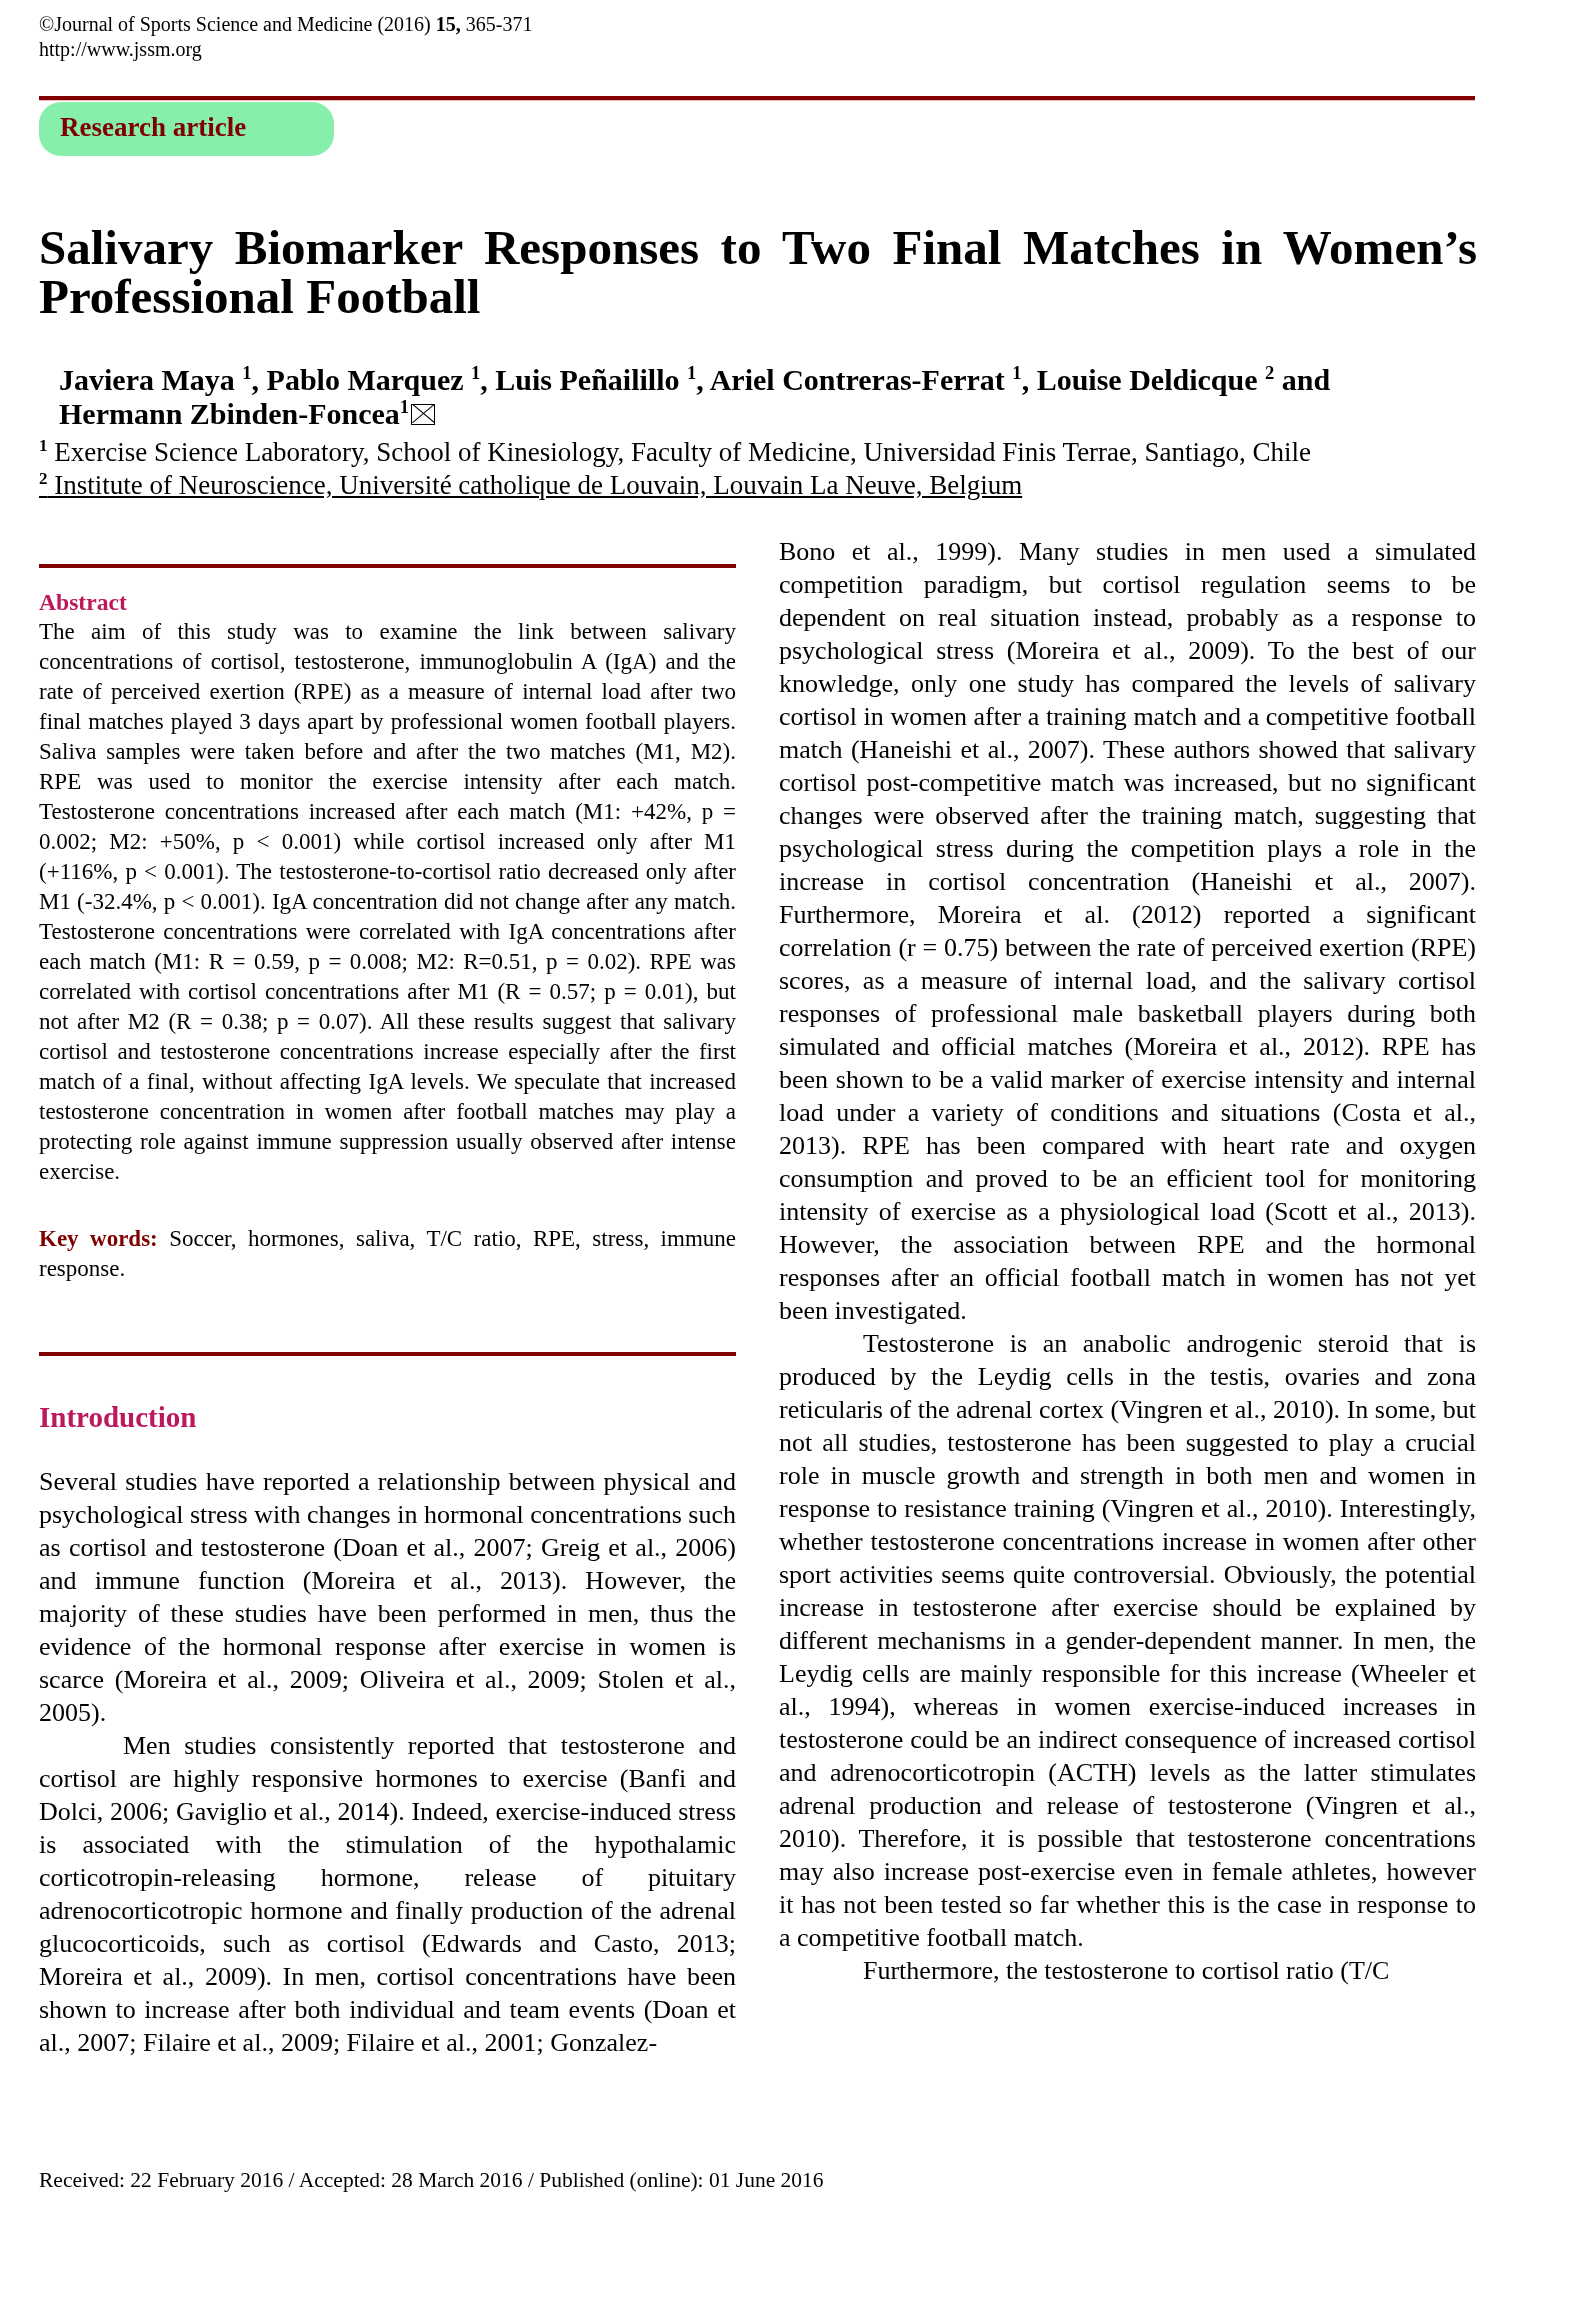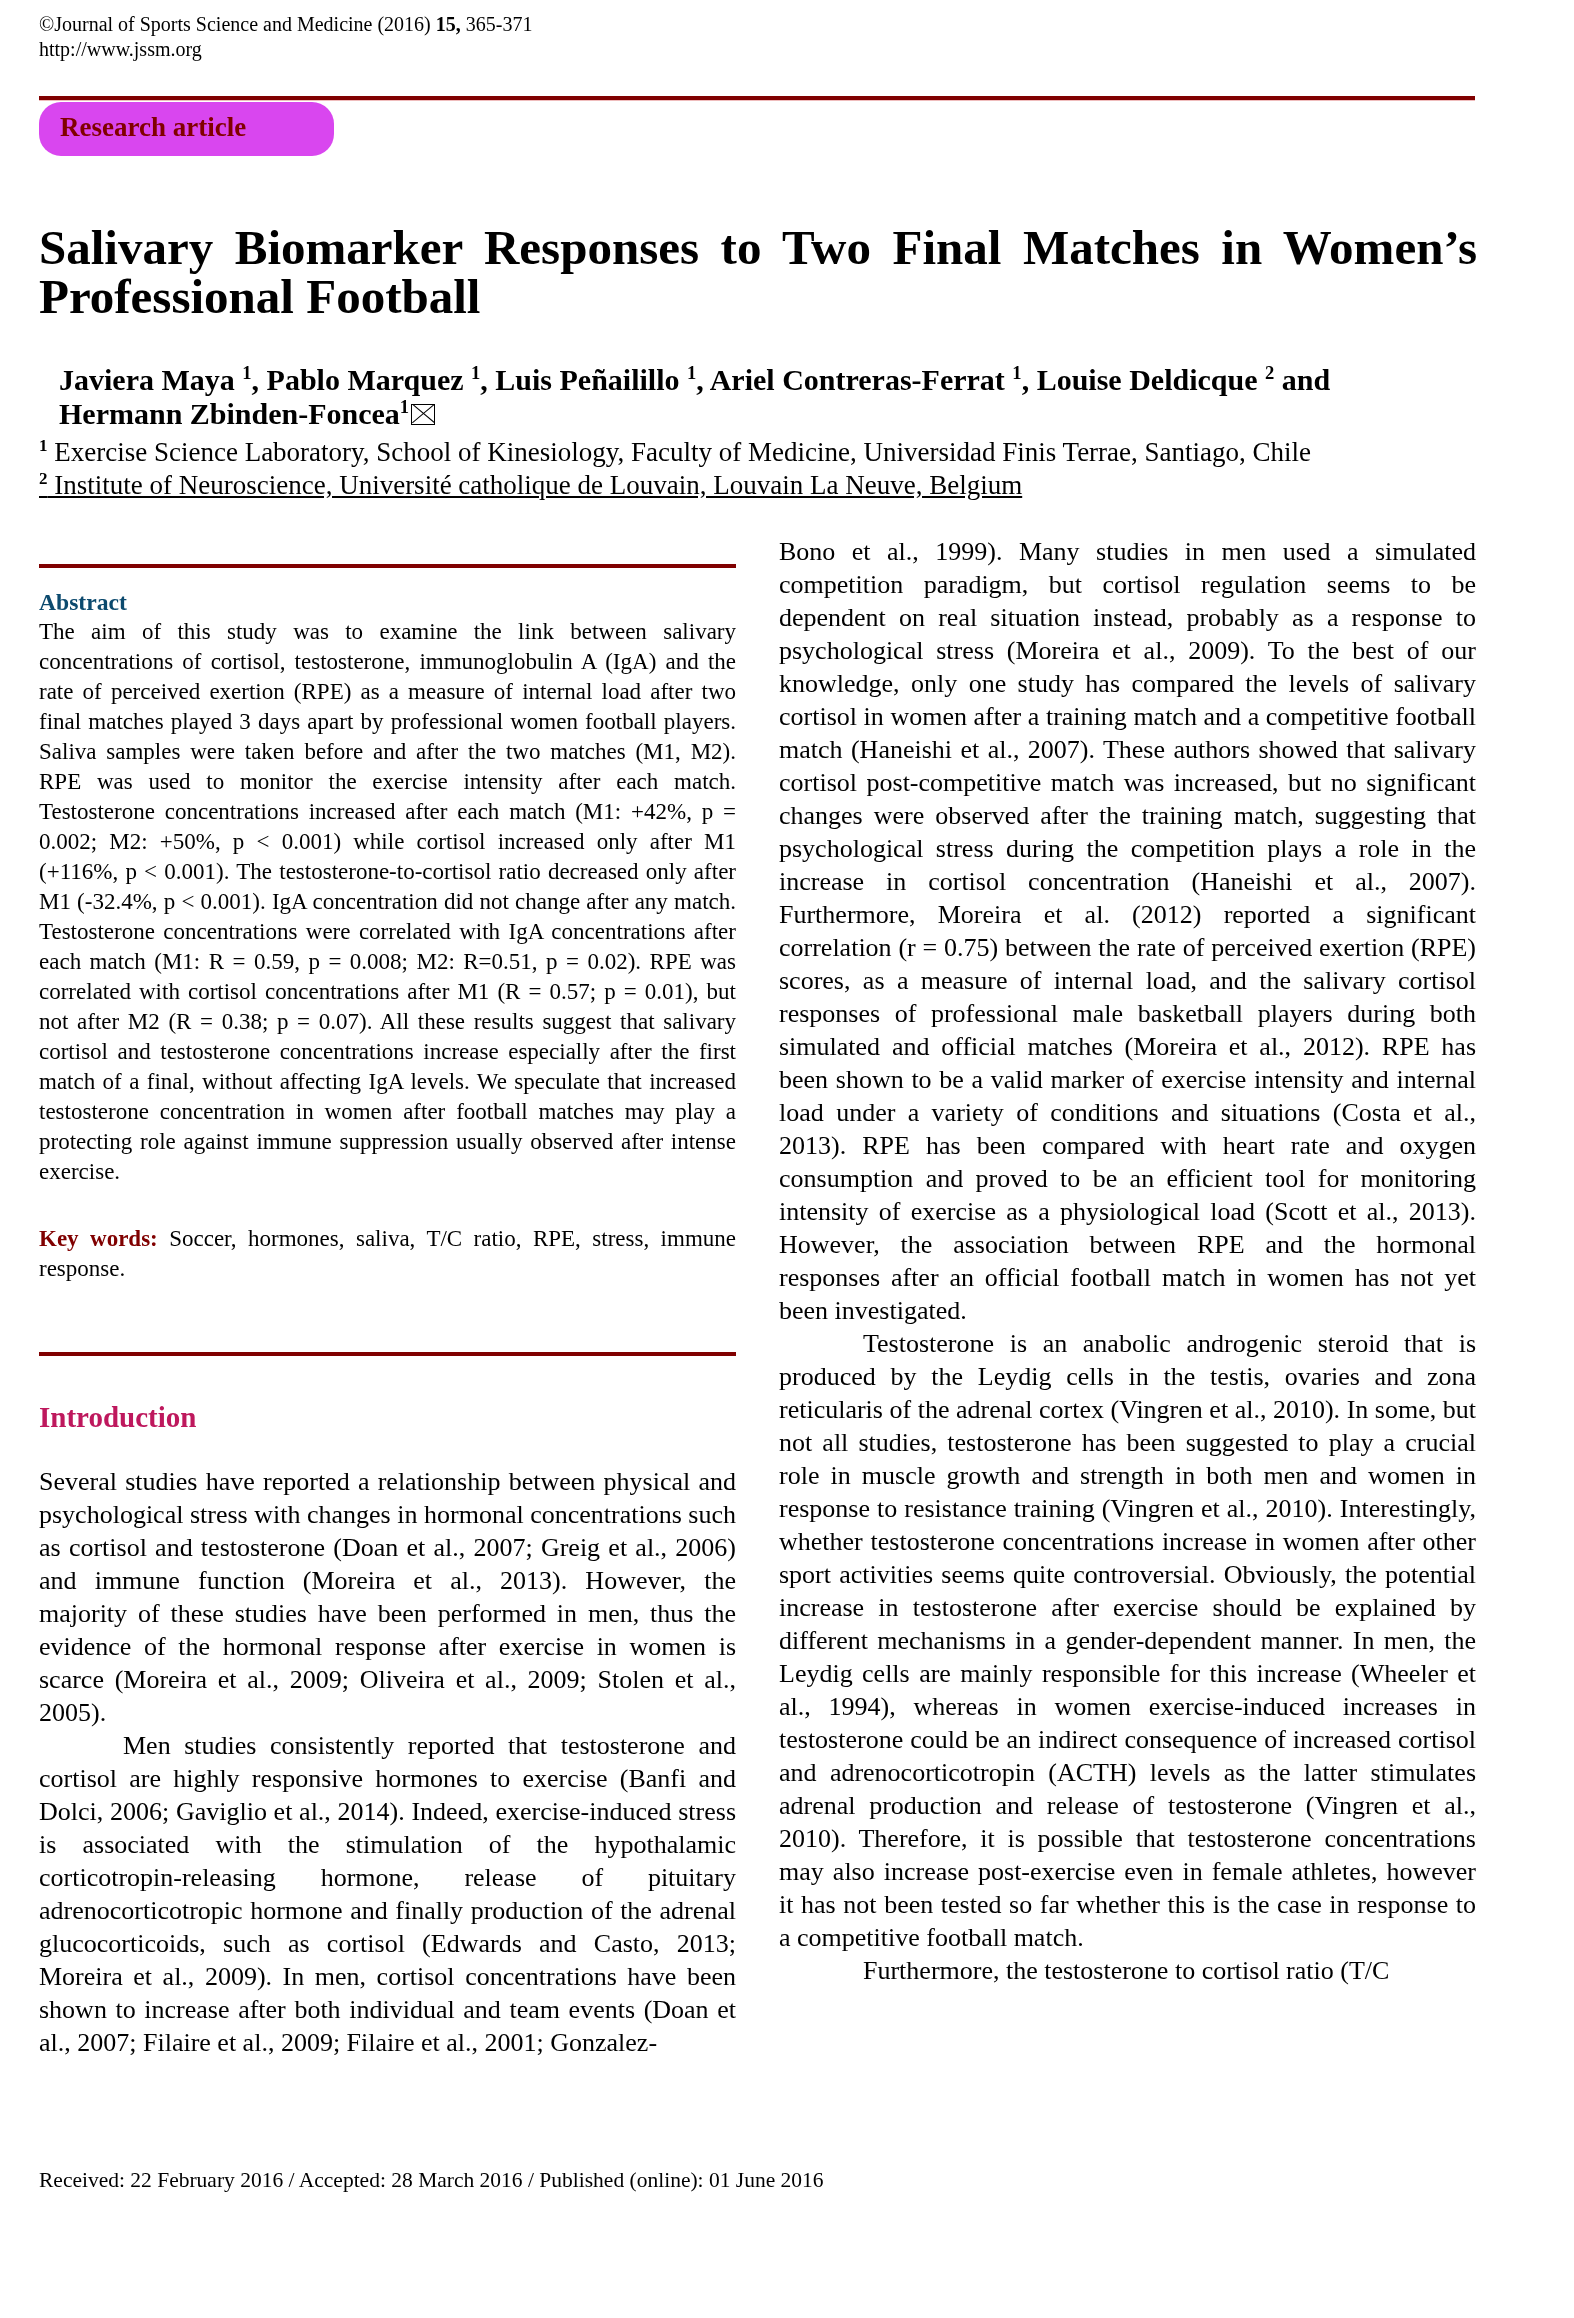--- a/index.html
+++ b/index.html
@@ -4,35 +4,35 @@
 <style>
   html, body { margin: 0; padding: 0; background: #ffffff; }
   body { width: 1575px; height: 2319px; position: relative; overflow: hidden;
          font-family: "Liberation Serif", "DejaVu Serif", serif; color: #000; }
   .abs { position: absolute; }
   .journal-line { left: 39px; top: 11px; font-size: 20px; line-height: 26px; }
   .journal-line b { font-weight: bold; }
   .url-line { left: 39px; top: 36px; font-size: 20px; line-height: 26px; }
   .rule { position: absolute; background: #800000; height: 3.6px; }
   .rule.top { left: 39px; top: 96px; width: 1436px; box-shadow: 0 0.7px 0 #e8a0a0; }
-  .banner { left: 39px; top: 102px; width: 295px; height: 54px; background: #d946ef; border-radius: 22px; }
+  .banner { left: 39px; top: 102px; width: 295px; height: 54px; background: #86efac; border-radius: 22px; }
   .banner span { position: absolute; left: 21px; top: 10px; font-size: 27px; font-weight: bold; color: #800000; }
   .title { left: 39px; top: 223px; width: 1438px; font-size: 49px; line-height: 49px; font-weight: bold; text-align: justify; text-align-last: left; }
   .authors { left: 27px; top: 363px; width: 1438px; font-size: 30px; line-height: 34px; font-weight: bold; text-align: justify; margin-left: 32px; }
   .authors sup { font-size: 18.6px; font-weight: bold; vertical-align: 11.4px; line-height: 0; }
   .mail-icon { display: inline-block; width: 24px; height: 21.5px; border: 1.4px solid #000; position: relative; vertical-align: -1.4px; margin-left: 1.4px; box-sizing: border-box; overflow: hidden; }
   .mail-icon::before, .mail-icon::after { content: ""; position: absolute; left: -2.9px; top: 8.6px; width: 29px; height: 1.4px; background: #000; }
   .mail-icon::before { transform: rotate(40deg); }
   .mail-icon::after { transform: rotate(-40deg); }
   .affil { left: 39px; width: 1438px; font-size: 27px; line-height: 33px; }
   .affil sup { font-size: 17px; font-weight: bold; vertical-align: 10px; line-height: 0; }
   .col-left { left: 39px; width: 697px; }
   .col-right { left: 779px; width: 697px; }
   .rule.col { left: 39px; width: 697px; height: 3.6px; }
-  .abstract-head { font-size: 23.6px; font-weight: bold; color: #0c4a6e; line-height: 29px; }
+  .abstract-head { font-size: 23.6px; font-weight: bold; color: #be185d; line-height: 29px; }
   .abstract-text { font-size: 23px; line-height: 30px; text-align: justify; hyphens: manual; }
   .kw-label { font-weight: bold; color: #800000; }
   .section-head { font-size: 29px; font-weight: bold; color: #be185d; line-height: 34px; }
   .body-text { font-size: 26px; line-height: 33px; text-align: justify; }
   .body-text p { margin: 0; }
   .body-text p.indent { text-indent: 84px; }
   .footer { left: 39px; top: 2167px; font-size: 21.5px; line-height: 27px; }
 </style>
 </head>
 <body>

